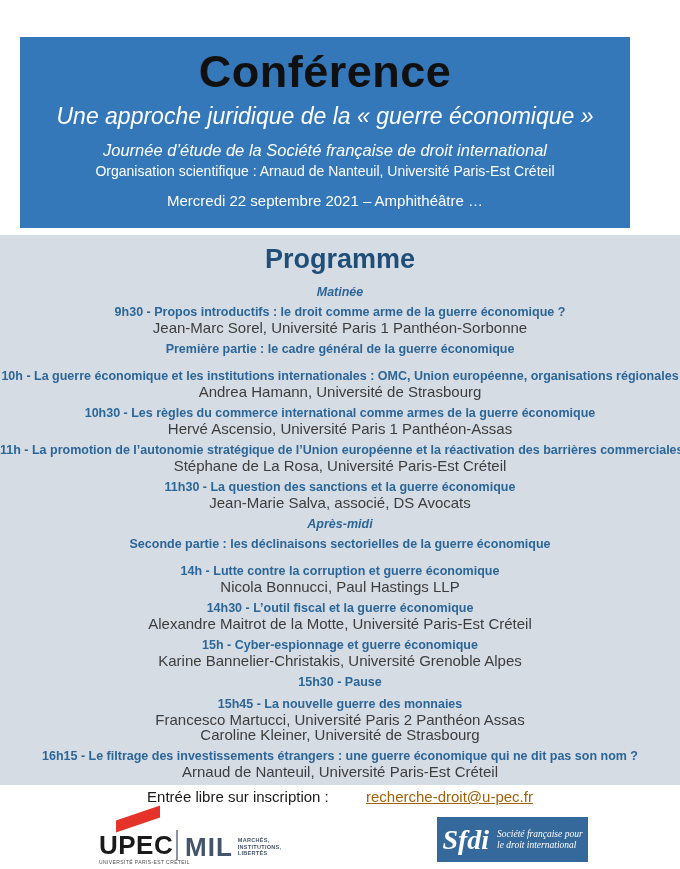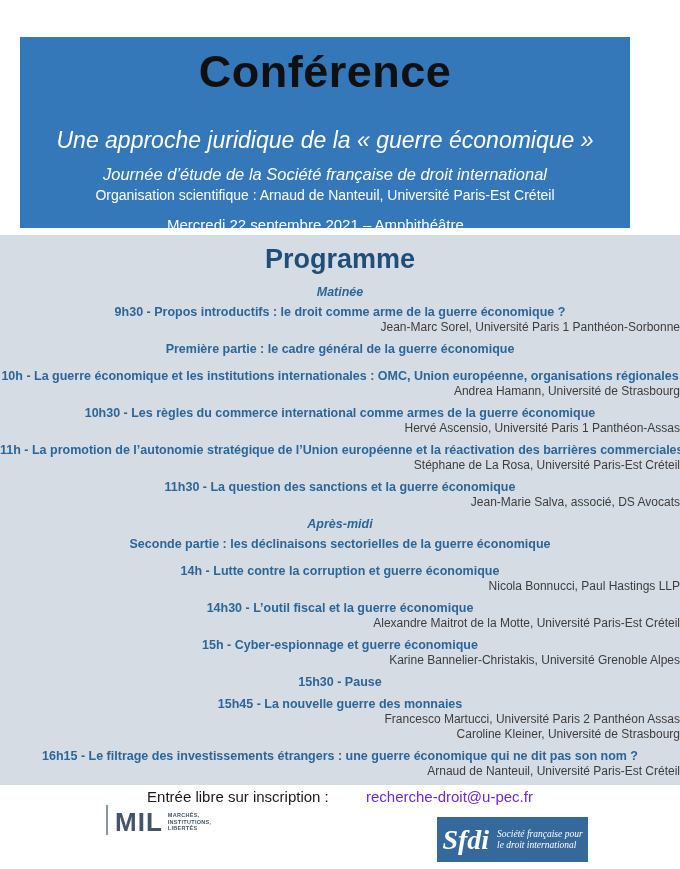--- a/index.html
+++ b/index.html
@@ -13,21 +13,21 @@
   
   .header-box {
     position:absolute; left:20px; top:37px; width:610px; height:191px;
     background:#3478ba; text-align:center; color:#ffffff;
   }
   .conf-title {
     margin-top:10px; font-size:45px; line-height:50px; font-weight:bold;
     color:#101010; letter-spacing:0.5px;
   }
   .conf-subtitle {
-    margin-top:30px; font-size:23px; line-height:26px; font-style:italic; font-weight:normal;
+    margin-top:6px; font-size:23px; line-height:26px; font-style:italic; font-weight:normal;
   }
   .conf-event { margin-top:12px; font-size:16.5px; line-height:19px; font-style:italic; }
   .conf-org { margin-top:4px; font-size:14px; line-height:15px; }
   .conf-date { margin-top:13px; font-size:15px; line-height:17px; }
 
   
   .programme {
     position:absolute; left:0; top:235px; width:680px; height:550px;
     background:#d6dce4; text-align:center; overflow:hidden; padding-top:9px;
   }
@@ -40,28 +40,28 @@
   .period {
     font-size:12.5px; line-height:15px; font-weight:bold; font-style:italic;
     color:#2b6699; margin-bottom:5px;
   }
   .part {
     font-size:12.5px; line-height:15px; font-weight:bold;
     color:#2b6699; margin-bottom:12px;
   }
   .pi { margin-bottom:7px; }
   .pi .t { font-size:12.5px; line-height:15px; font-weight:bold; color:#2b6699; }
-  .pi .s { font-size:12px; line-height:15px; color:#3d3d3d;text-align:right; }
+  .pi .s { font-size:15px; line-height:15px; color:#3d3d3d; }
 
   
   .footer-note {
     position:absolute; left:0; top:788px; width:680px; text-align:center;
     font-size:15px; line-height:18px; color:#1a1a1a;
   }
-  .email-link { color:#6d28d9; cursor:pointer;margin-left:33px; }
+  .email-link { color:#a16207; text-decoration:underline; cursor:pointer;margin-left:33px; }
 
   .upec-logo {
     position:absolute; left:99px; top:805px; display:flex; align-items:flex-end;
   }
   .upec-left { position:relative; width:70px; padding-top:28px; text-align:left; }
   .upec-flag {
     position:absolute; left:17px; top:8px; width:44px; height:12px;
     background:#e63329; transform:skewY(-19deg);
   }
   .upec-word {
@@ -172,20 +172,25 @@
         <div class="t">16h15 - Le filtrage des investissements étrangers : une guerre économique qui ne dit pas son nom ?</div>
         <div class="s">Arnaud de Nanteuil, Université Paris-Est Créteil</div>
       </div>
 
     </div>
   </div>
 
   <div class="footer-note"><span>Entrée libre sur inscription : </span><a class="email-link">recherche-droit@u-pec.fr</a></div>
 
   <div class="upec-logo">
+    <div class="upec-left">
+      <div class="upec-flag"></div>
+      <div class="upec-word">UPEC</div>
+      <div class="upec-tag">UNIVERSITÉ PARIS-EST CRÉTEIL</div>
+    </div>
     <div class="logo-sep"></div>
     <div class="mil">
       <span class="mil-word">MIL</span>
       <span class="mil-tag">MARCHÉS,
 INSTITUTIONS,
 LIBERTÉS</span>
     </div>
   </div>
 
   <div class="sfdi-logo">

